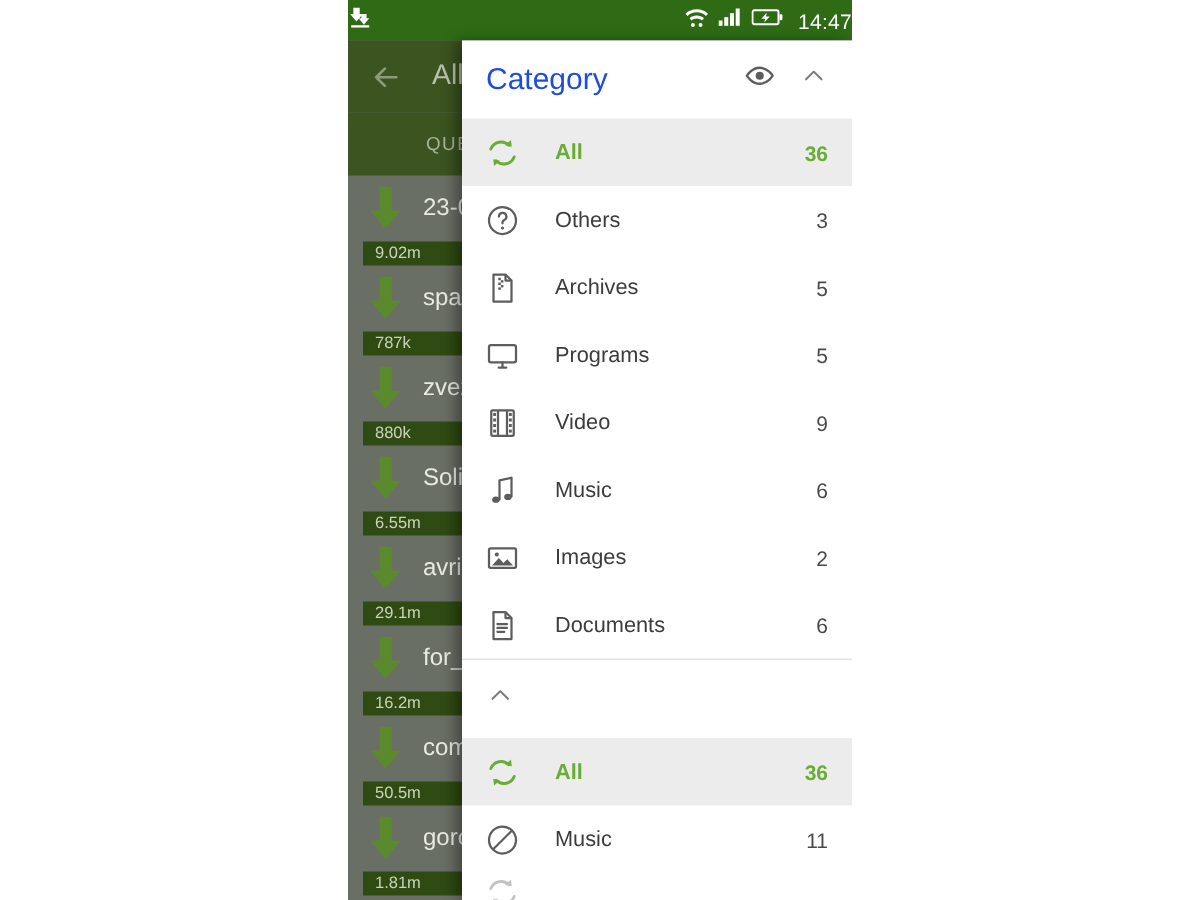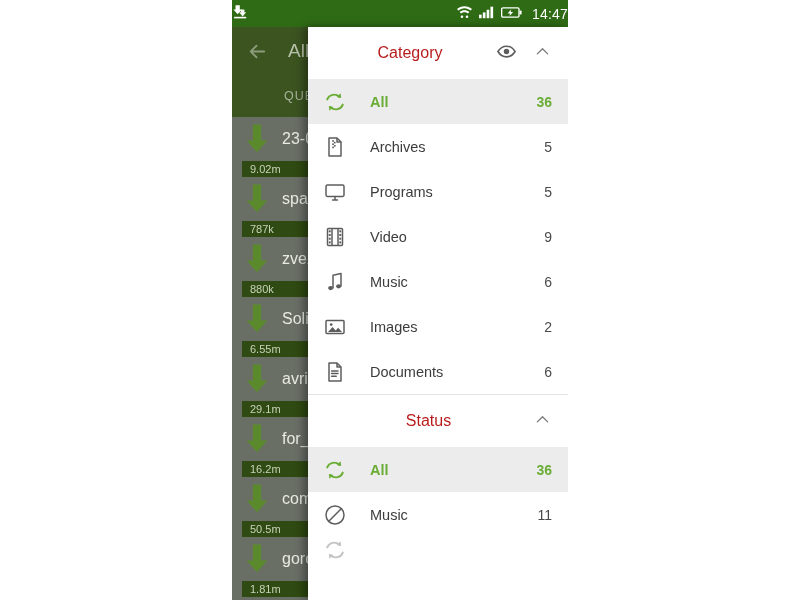--- a/index.html
+++ b/index.html
@@ -115,23 +115,22 @@
     overflow: hidden;
   }
 
   .section-header {
     height: 52px;
     display: flex; align-items: center;
     padding: 0 16px;
     background: #ffffff;
   }
   .section-title {
-    font-size: 16px; color: #b91c1c; font-weight: 400;
+    font-size: 20px; color: #1d4ed8; font-weight: 400;
     flex: 1;
-    text-align: center;
   }
   .hdr-icons { display: flex; align-items: center; gap: 16px; }
 
   .divider {
     height: 1px; background: #e4e4e4; margin: 0;
   }
 
   .row {
     height: 45px;
     display: flex; align-items: center;
@@ -333,20 +332,31 @@
         <path fill="none" stroke="#6aad36" stroke-width="1.9" stroke-linecap="round" d="M19.8 14.6a7.4 7.4 0 0 1-12.1 2.6"></path>
         <path fill="#6aad36" d="M6.4 20.7l-.6-4.6 4.5 1z"></path>
             </svg>
           </span>
           <span class="row-label">All</span>
           <span class="row-count">36</span>
         </div>
         <div class="row">
           <span class="row-icon">
             <svg width="24" height="24" viewBox="0 0 24 24">
+        <circle cx="12" cy="12" r="9" fill="none" stroke="#5d5d5d" stroke-width="1.5"></circle>
+        <path fill="none" stroke="#5d5d5d" stroke-width="1.5" stroke-linecap="round" d="M9.6 9.4a2.5 2.5 0 1 1 3.3 2.4c-.6.3-.9.9-.9 1.6v.5"></path>
+        <circle cx="12" cy="17" r="1.05" fill="#5d5d5d"></circle>
+            </svg>
+          </span>
+          <span class="row-label">Others</span>
+          <span class="row-count">3</span>
+        </div>
+        <div class="row">
+          <span class="row-icon">
+            <svg width="24" height="24" viewBox="0 0 24 24">
         <path fill="none" stroke="#5d5d5d" stroke-width="1.5" stroke-linejoin="round" d="M6 3h8l4 4v14H6z"></path>
         <path fill="none" stroke="#5d5d5d" stroke-width="1.5" stroke-linejoin="round" d="M14 3v4h4"></path>
         <rect x="9.2" y="5.2" width="1.7" height="1.6" fill="#5d5d5d"></rect>
         <rect x="10.9" y="6.8" width="1.7" height="1.6" fill="#5d5d5d"></rect>
         <rect x="9.2" y="8.4" width="1.7" height="1.6" fill="#5d5d5d"></rect>
         <rect x="10.9" y="10" width="1.7" height="1.6" fill="#5d5d5d"></rect>
         <rect x="9.2" y="11.6" width="1.7" height="1.6" fill="#5d5d5d"></rect>
             </svg>
           </span>
           <span class="row-label">Archives</span>
@@ -408,21 +418,20 @@
         <path fill="none" stroke="#5d5d5d" stroke-width="1.5" stroke-linejoin="round" d="M6 3h8l4 4v14H6z"></path>
         <path fill="none" stroke="#5d5d5d" stroke-width="1.5" stroke-linejoin="round" d="M14 3v4h4"></path>
         <path fill="none" stroke="#5d5d5d" stroke-width="1.5" stroke-linecap="round" d="M8.6 11h6.4M8.6 13.6h6.4M8.6 16.2h4.6"></path>
             </svg>
           </span>
           <span class="row-label">Documents</span>
           <span class="row-count">6</span>
         </div>
         <div class="divider"></div>
         <div class="section-header">
-          <span class="section-title">Status</span>
           <span class="hdr-icons">
             <span><svg width="19" height="19" viewBox="0 0 24 24">
         <path fill="none" stroke="#7a7a7a" stroke-width="1.7" stroke-linecap="round" stroke-linejoin="round" d="M5.5 15l6.5-6.5 6.5 6.5"></path>
               </svg></span>
           </span>
         </div>
         <div class="row selected">
           <span class="row-icon">
             <svg width="24" height="24" viewBox="0 0 24 24">
         <path fill="none" stroke="#6aad36" stroke-width="1.9" stroke-linecap="round" d="M4.2 9.4a7.4 7.4 0 0 1 12.1-2.6"></path>

